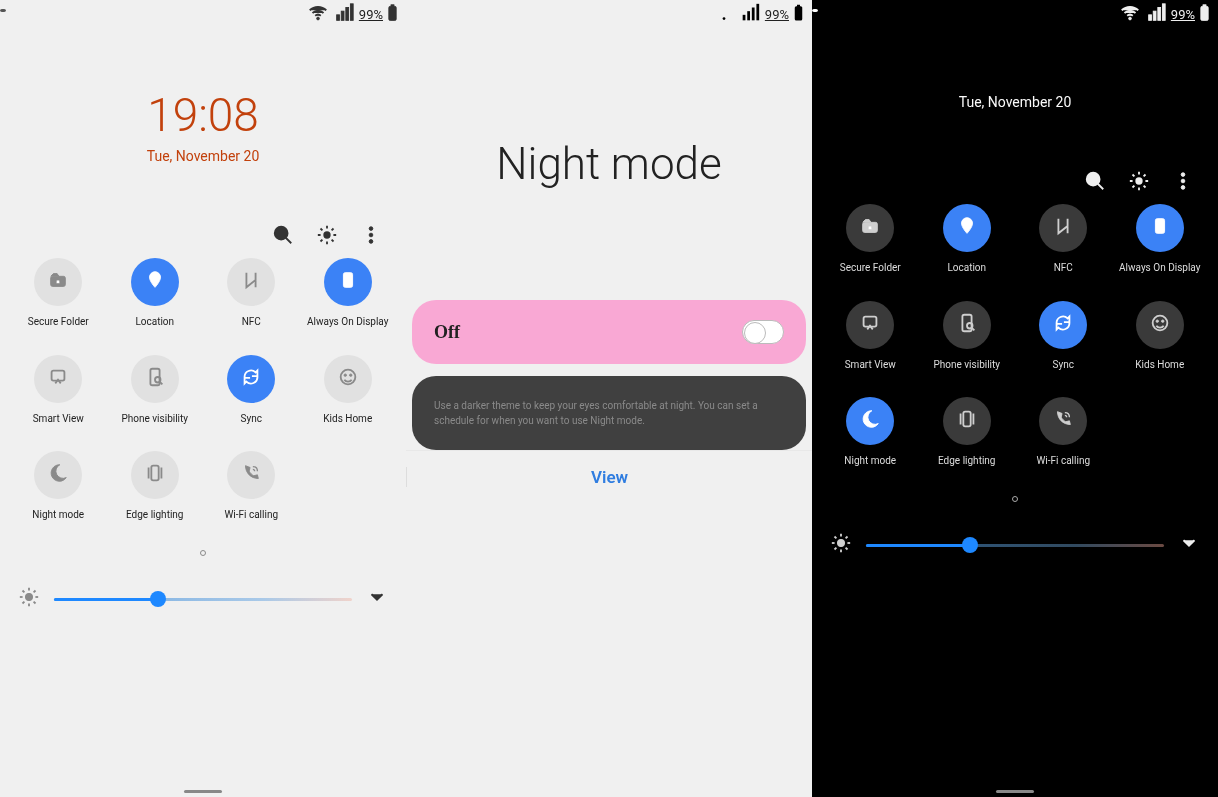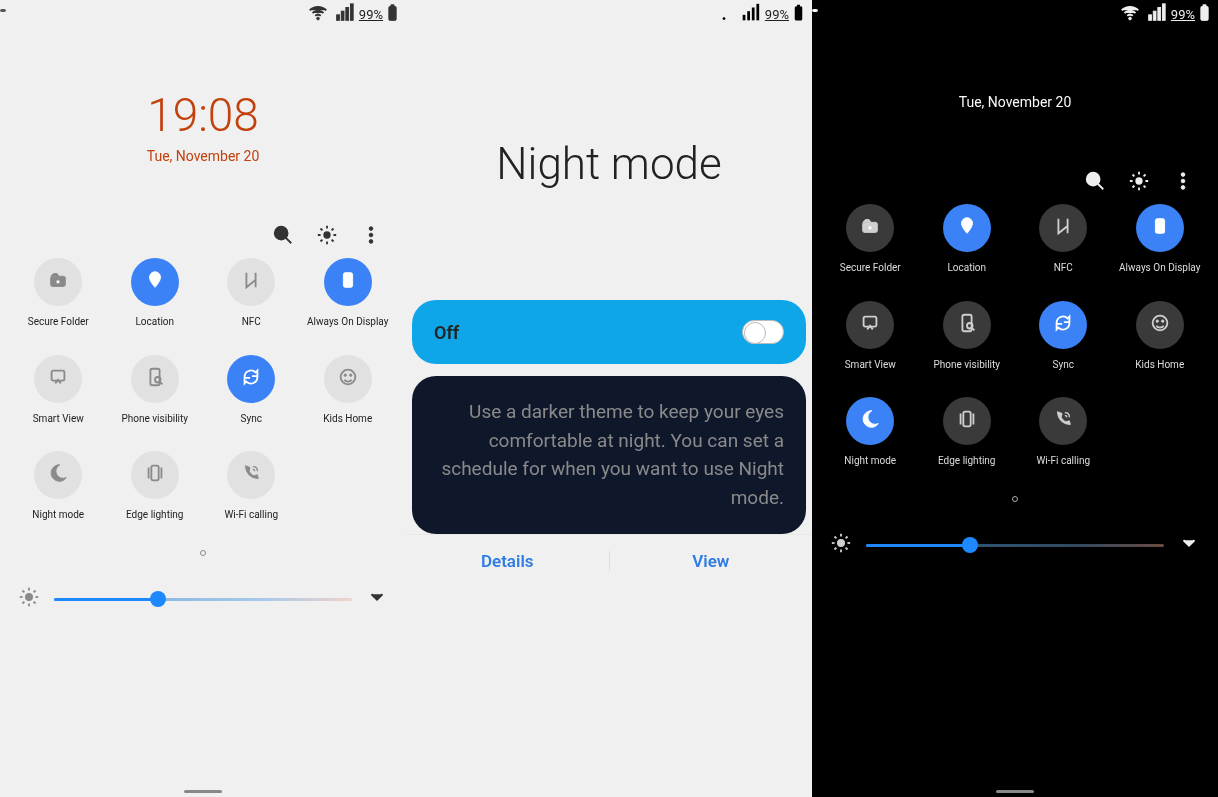--- a/index.html
+++ b/index.html
@@ -46,24 +46,24 @@
   .pane.dark  .track { background: linear-gradient(to right,#2c5d8a 0%, #314a60 70%, #6b4a42 100%); }
   .fill { position:absolute; top:9px; left:0; height:3px; background:#1e88ff; border-radius:3px; }
   .thumb { position:absolute; top:2px; width:16px; height:16px; background:#1e88ff; border-radius:50%; transform:translateX(-50%); }
   .chev { cursor:pointer; }
 
   .navbar { height: 16px; display:flex; justify-content:center; align-items:flex-end; }
   .navbar .bar { width: 38px; height:3px; background:#888; border-radius:2px; margin-bottom:4px; }
 
   
   .nm-title { font-size: 44px; font-weight: 300; text-align:center; margin-top: 110px; color:#222; }
-  .card { background:#0ea5e9; border-radius:24px; margin: 0 6px; padding:20px 22px; display:flex; justify-content:space-between; align-items:center; }
+  .card { background:#f9a8d4; border-radius:24px; margin: 0 6px; padding:20px 22px; display:flex; justify-content:space-between; align-items:center;font-family:Liberation Serif, serif; }
   .card-stack { margin-top: 110px; display:flex; flex-direction:column; gap:12px; }
   .card .lbl { font-size:18px; font-weight:600; color:#222; }
-  .desc-card { background:#0f172a; border-radius:24px; margin:0 6px; padding:22px 22px; color:#8a8a8a; font-size:19px; line-height:1.5; flex:1;text-align:right; }
+  .desc-card { background:#404040; border-radius:24px; margin:0 6px; padding:22px 22px; color:#8a8a8a; font-size:10px; line-height:1.5; flex:1; }
   .toggle { width:42px; height:24px; border:1px solid #bbb; border-radius:24px; position:relative; background:#fff; cursor:pointer; }
   .toggle:after { content:""; position:absolute; width:20px; height:20px; border:1px solid #bbb; border-radius:50%; top:1px; left:1px; background:#fff; }
   .btnbar { display:flex; border-top:1px solid #00000008; padding: 16px 0; }
   .btnbar .btn { flex:1; text-align:center; color:#2f7de0; font-size:17px; font-weight:600; cursor:pointer; }
   .btnbar .sep { width:1px; background:#ddd; }
 
   .ico { width:22px; height:22px; }
   .pane.light .ico-fg { fill:#8a8a8a; stroke:#8a8a8a; }
   .pane.dark  .ico-fg { fill:#cfcfcf; stroke:#cfcfcf; }
   .qcircle.on .ico-fg { fill:#fff; stroke:#fff; }
@@ -303,21 +303,20 @@
 
   <div class="card-stack">
     <div class="card">
       <span class="lbl">Off</span>
       <span class="toggle"></span>
     </div>
     <div class="desc-card">Use a darker theme to keep your eyes comfortable at night. You can set a schedule for when you want to use Night mode.</div>
   </div>
 
   <div class="btnbar">
-    <div class="btn">Details</div>
     <div class="sep"></div>
     <div class="btn">View</div>
   </div>
 </div>
 
 <div class="pane dark">
   <div class="statusbar">
     <span><svg class="ico" viewBox="0 0 24 24">
           <path class="tico-fg" fill="none" stroke-width="2" d="M3 9c5-5 13-5 18 0M6 12c3.5-3.5 8.5-3.5 12 0M9 15c1.8-1.8 4.2-1.8 6 0"></path>
           <circle class="tico-fg" cx="12" cy="18" r="1.5"></circle>

